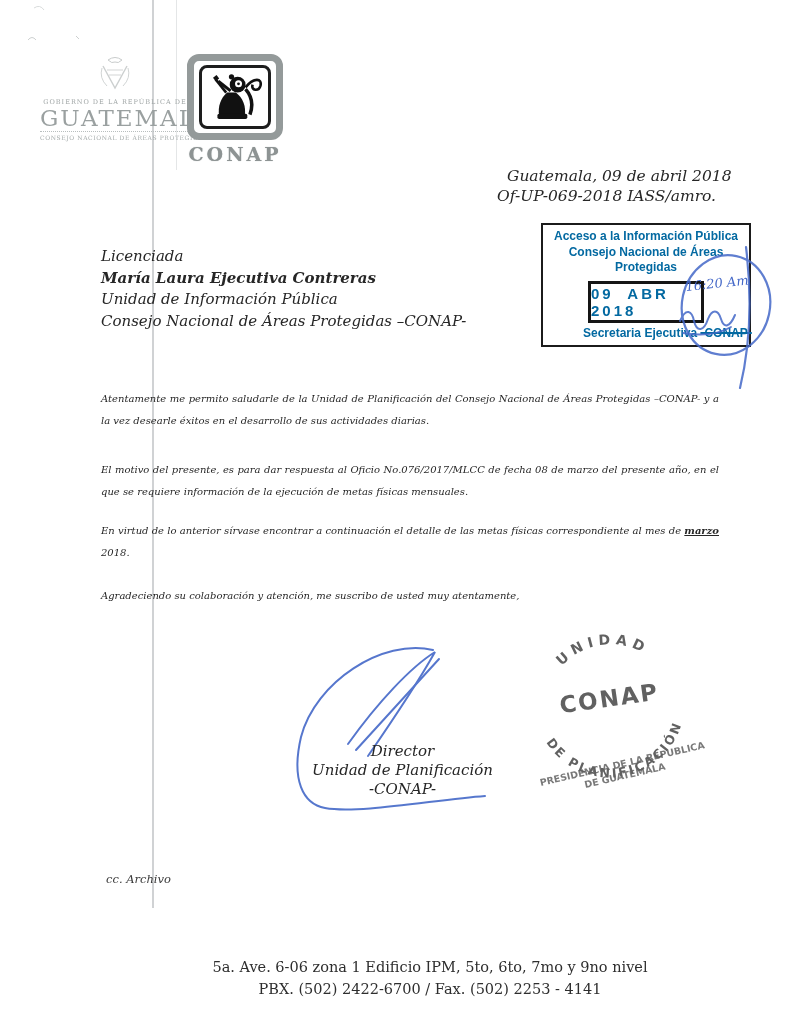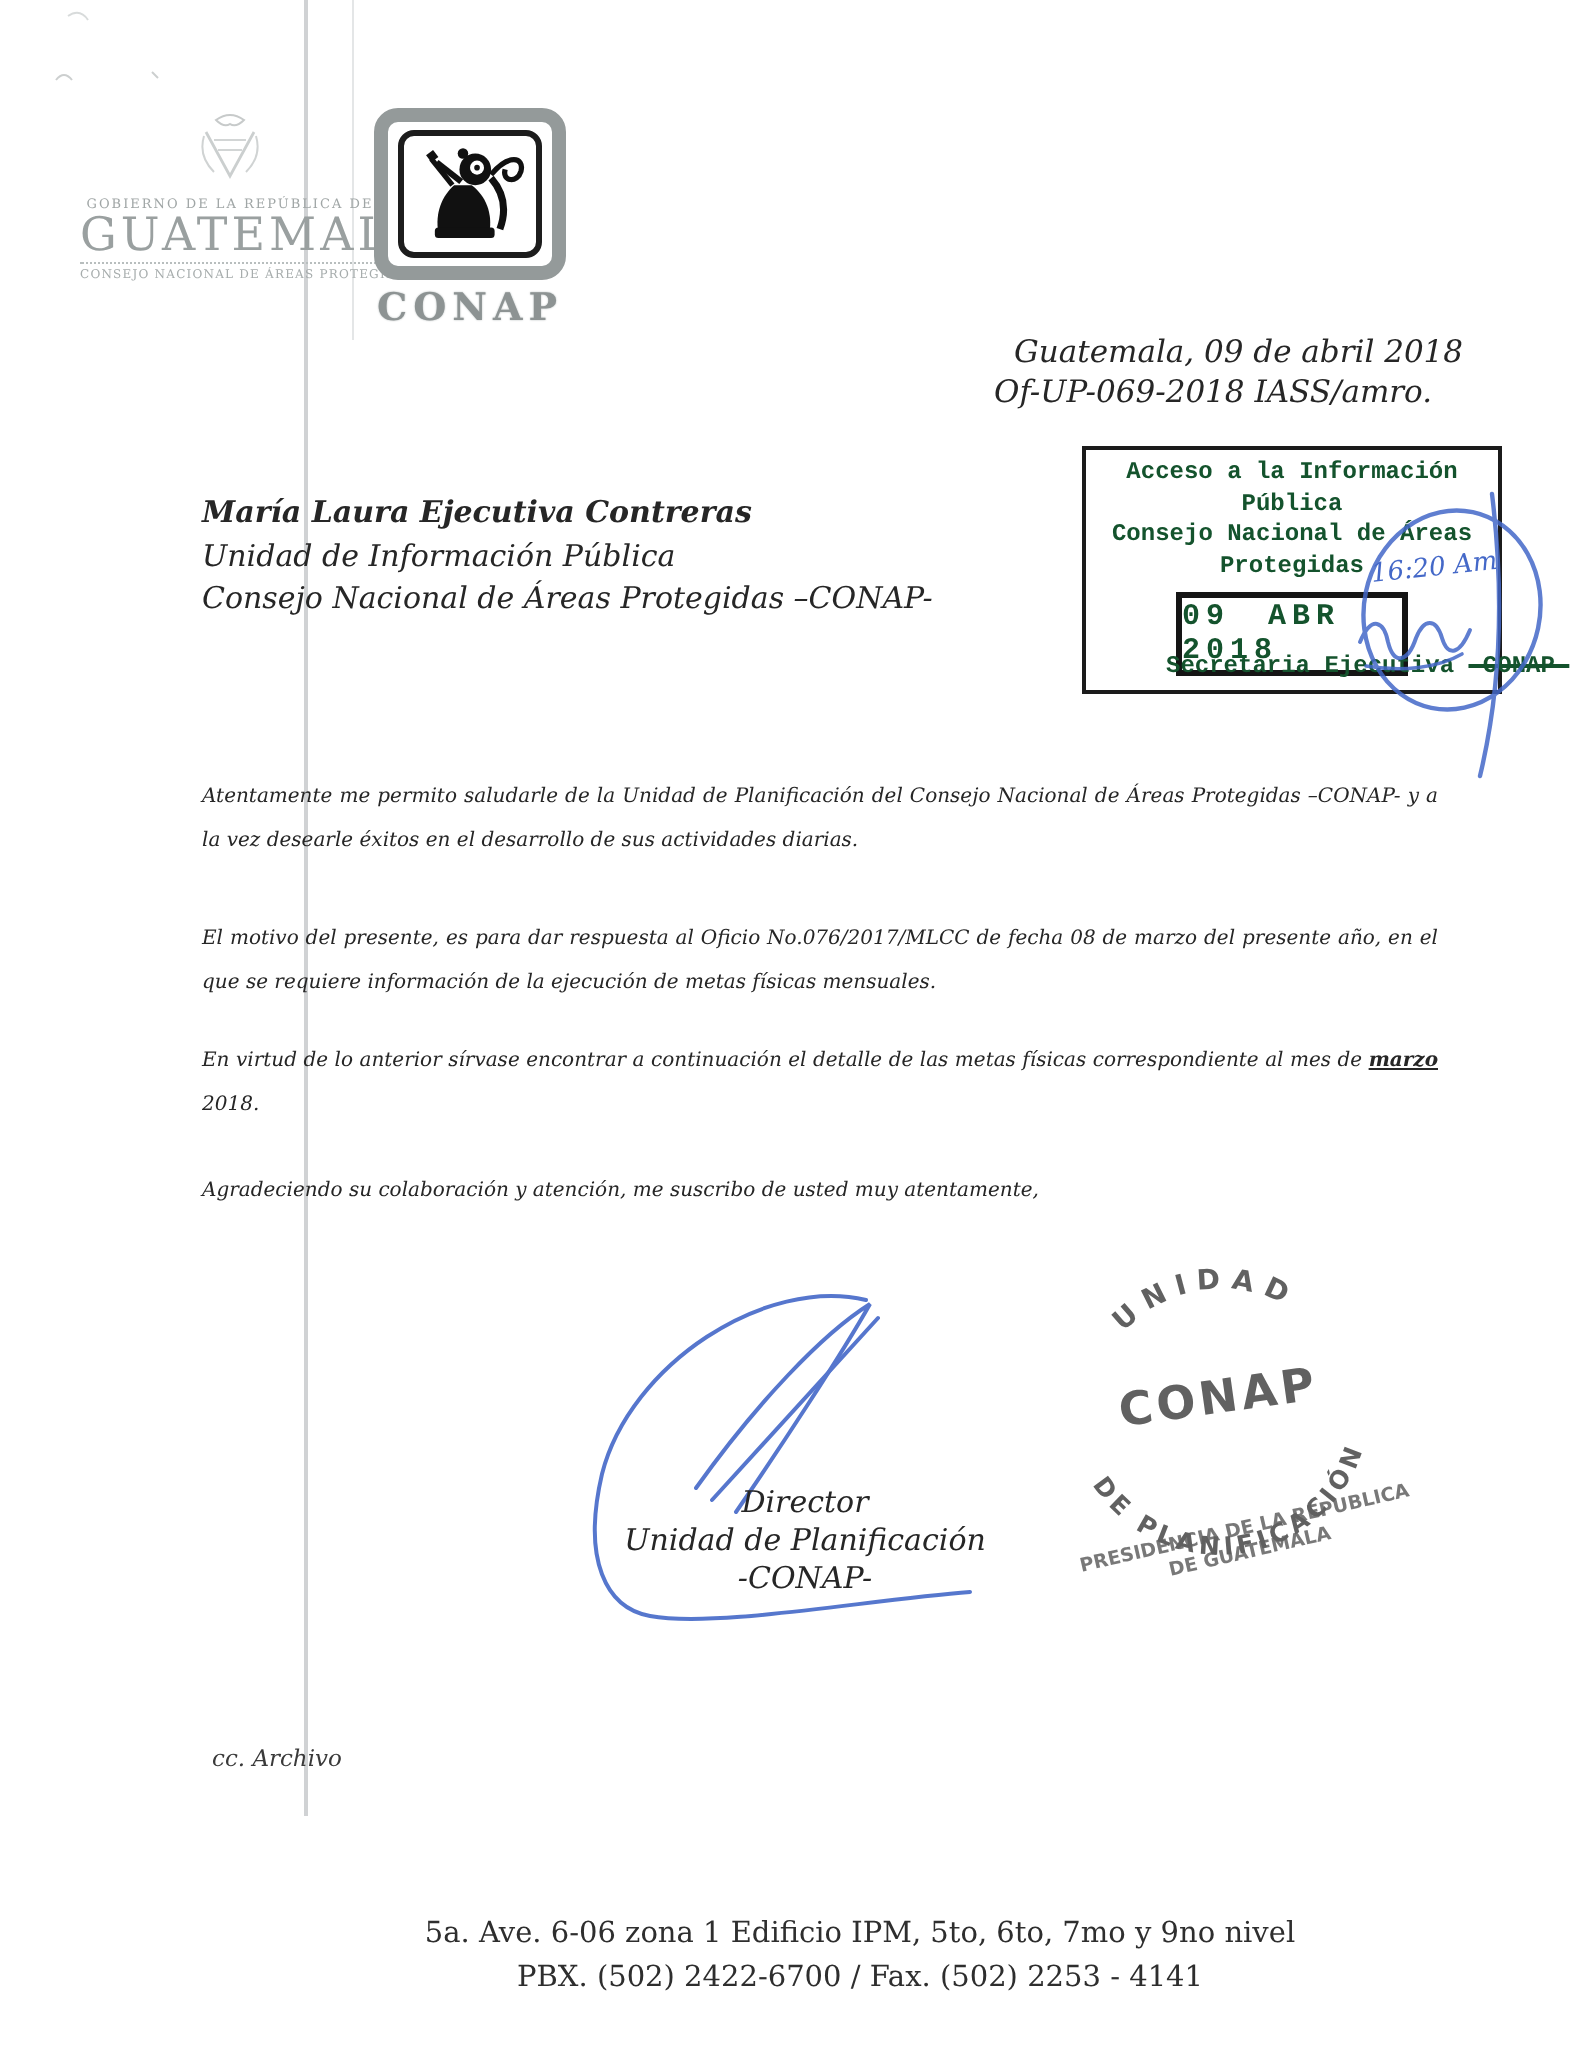--- a/index.html
+++ b/index.html
@@ -36,21 +36,21 @@
 
   .signer { left:235px; top:742px; width:335px; text-align:center; font-style:italic; font-size:15px; line-height:19px; }
   .signer .name { font-weight:bold; font-size:15.5px; margin-bottom:3px; white-space:nowrap; }
 
   .cc { left:106px; top:872px; font-style:italic; font-size:11.5px; color:#3a3a3a; }
 
   .page-footer { left:180px; top:956px; width:500px; text-align:center; font-size:14.5px; line-height:22px; color:#2e2e2e; }
 
   
   .rstamp { left:541px; top:223px; width:206px; height:120px; border:2px solid #1b1b1b;
-            font-family:Liberation Mono, monospace; color:#14532d; }
+            font-family:Liberation Sans, sans-serif; color:#0369a1; }
   .rstamp .l { text-align:center; font-size:12px; font-weight:600; line-height:15.5px; }
   .rstamp .l1 { margin-top:4px; }
   .rstamp .datebox { width:110px; height:36px; margin:5px auto 0; border:3px solid #151515;
                      display:flex; align-items:center; justify-content:center;
                      font-size:15px; font-weight:bold; letter-spacing:3px; word-spacing:7px; }
   .rstamp .foot { position:absolute; bottom:5px; left:0; right:0; text-align:center; font-size:12px; font-weight:600; white-space:nowrap;padding-left:40px; }
   .rstamp .strike { text-decoration:line-through; text-decoration-thickness:1.5px; }
 
   
   .blue-annot { left:650px; top:233px; }
@@ -120,20 +120,21 @@
     <g stroke="#4468c8" fill="none" stroke-width="2.2" stroke-linecap="round" opacity=".85">
       <ellipse cx="76" cy="72" rx="44" ry="50" transform="rotate(12 76 72)"></ellipse>
       <path d="M 96 14 C 101 55, 102 105, 90 155"></path>
       <path d="M 30 88 c 6 -14 12 -10 14 0 c 3 12 10 10 14 -2 c 4 -10 10 -10 13 0 c 3 10 9 8 14 -4" stroke-width="2"></path>
       <path d="M 33 100 c 18 3 36 1 48 -6" stroke-width="1.8"></path>
     </g>
     <text x="36" y="58" transform="rotate(-6 36 58)" font-family="DejaVu Serif, serif" font-style="italic" font-size="13" fill="#4468c8">16:20 Am</text>
   </svg>
 
   <div class="abs block" style="top:246px;">
+    <div>Licenciada</div>
     <div class="bold">María Laura Ejecutiva Contreras</div>
     <div>Unidad de Información Pública</div>
     <div>Consejo Nacional de Áreas Protegidas –CONAP-</div>
   </div>
 
 
   <div class="abs para" style="top:388px;">Atentamente me permito saludarle de la Unidad de Planificación del Consejo Nacional de Áreas Protegidas –CONAP- y a la vez desearle éxitos en el desarrollo de sus actividades diarias.</div>
   <div class="abs para" style="top:459px;">El motivo del presente, es para dar respuesta al Oficio No.076/2017/MLCC de fecha 08 de marzo del presente año, en el que se requiere información de la ejecución de metas físicas mensuales.</div>
   <div class="abs para" style="top:520px;"><span>En virtud de lo anterior sírvase encontrar a continuación el detalle de las metas físicas correspondiente al mes de </span><span class="month">marzo</span><span> 2018.</span></div>
   <div class="abs para" style="top:585px;">Agradeciendo su colaboración y atención, me suscribo de usted muy atentamente,</div>

